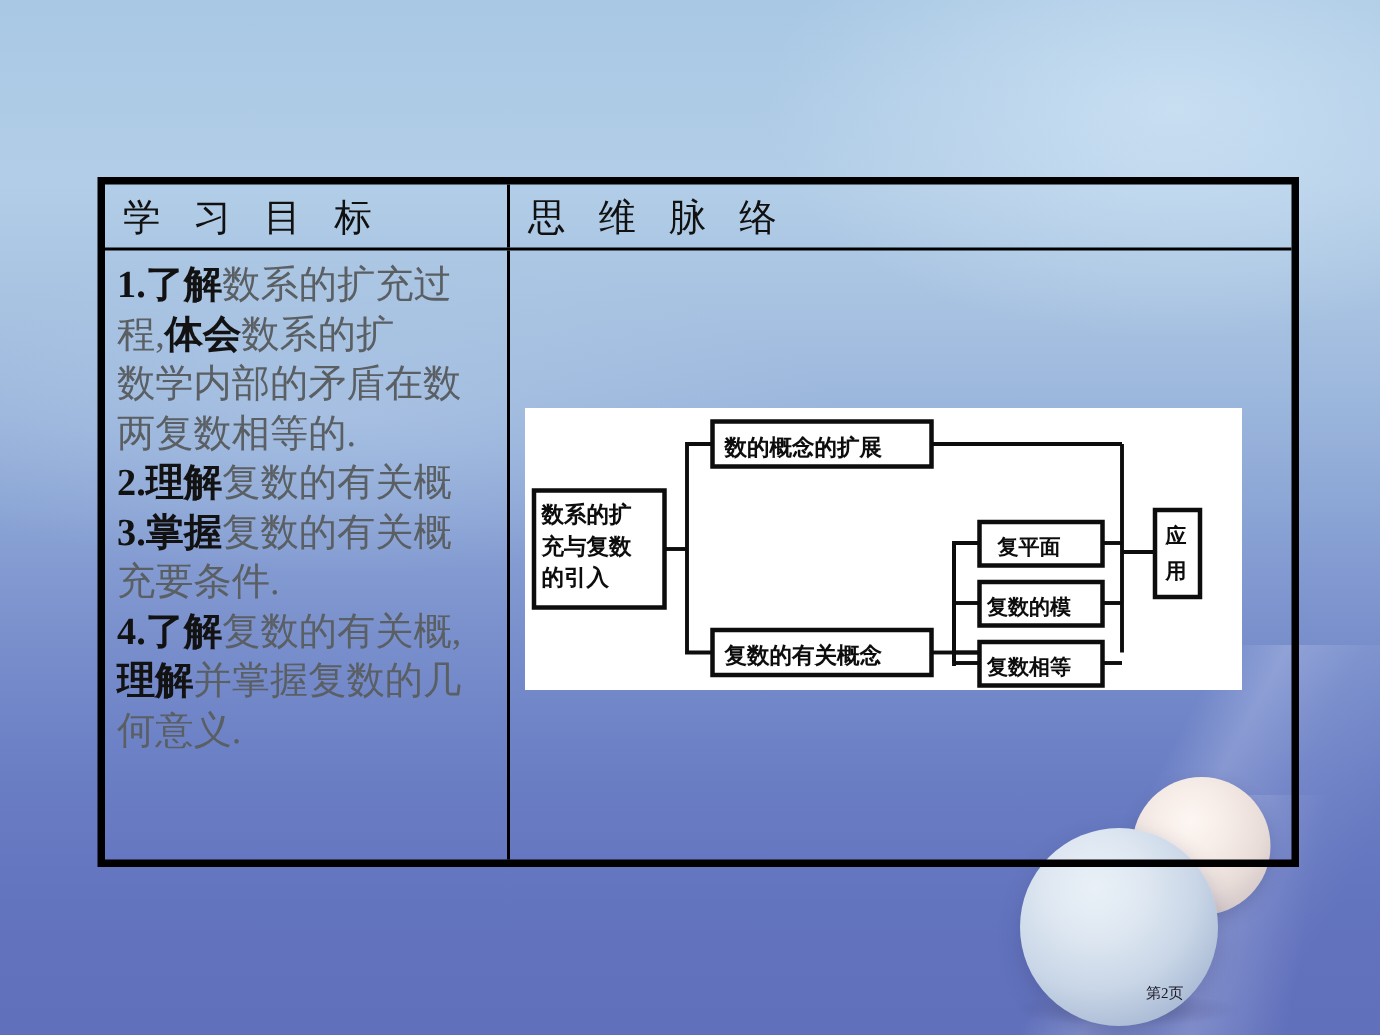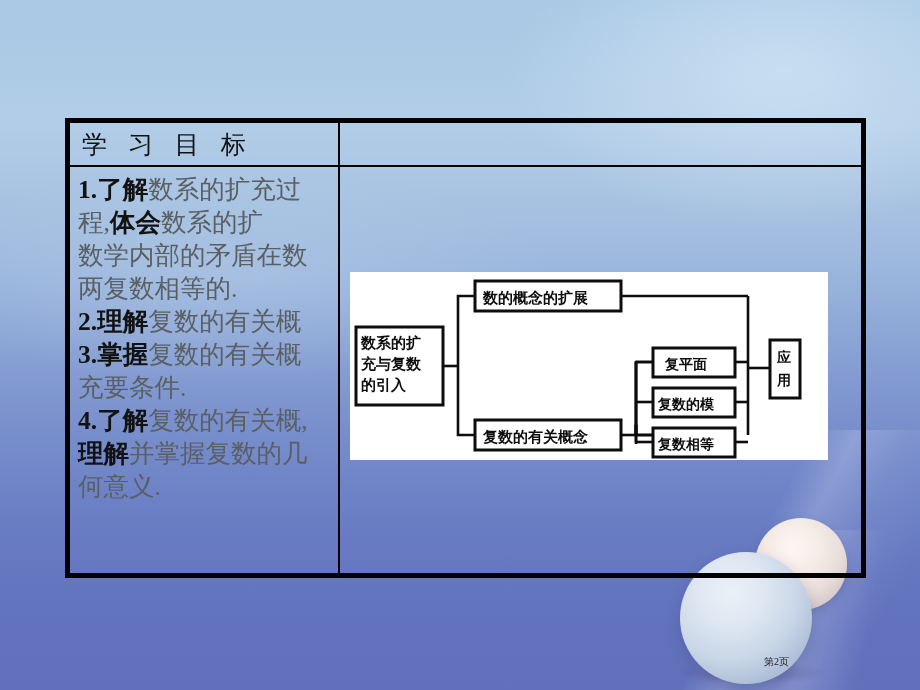--- a/index.html
+++ b/index.html
@@ -85,21 +85,21 @@
 
   .col-left{
     width:270px;flex:0 0 270px;
     border-right:2px solid #000;box-sizing:border-box;
   }
   .col-right{flex:1 1 auto;box-sizing:border-box;position:relative;}
 
   .hd-text{
     font-size:25px;color:#111;letter-spacing:.30em;
     padding-left:12px;display:flex;align-items:center;height:100%;
-    font-family:Liberation Serif, serif;
+    font-family:Liberation Sans, sans-serif;
   }
 
   
   .objectives{
     padding:6px 6px 0 8px;
     font-size:25.5px;line-height:1.295;
     color:#5a5f63;
     letter-spacing:0;
     text-shadow:0 0 0 rgba(0,0,0,0);
   }
@@ -140,20 +140,23 @@
 
   <div class="sphere-shadow"></div>
   <div class="sphere sphere-small"></div>
   <div class="sphere sphere-big"></div>
 
   <div id="table">
 
     <div class="thead">
       <div class="col-left">
         <div class="hd-text">学 习 目 标</div>
+      </div>
+      <div class="col-right">
+        <div class="hd-text">思 维 脉 络</div>
       </div>
     </div>
 
     <div class="tbody">
 
       <div class="col-left">
         <div class="objectives" id="obj-list">
             <p><span class="b">1.</span><span class="b">了解</span><span class="">数系的扩充过</span></p>
             <p><span class="">程,</span><span class="b">体会</span><span class="">数系的扩</span></p>
             <p><span class="">数学内部的矛盾在数</span></p>

